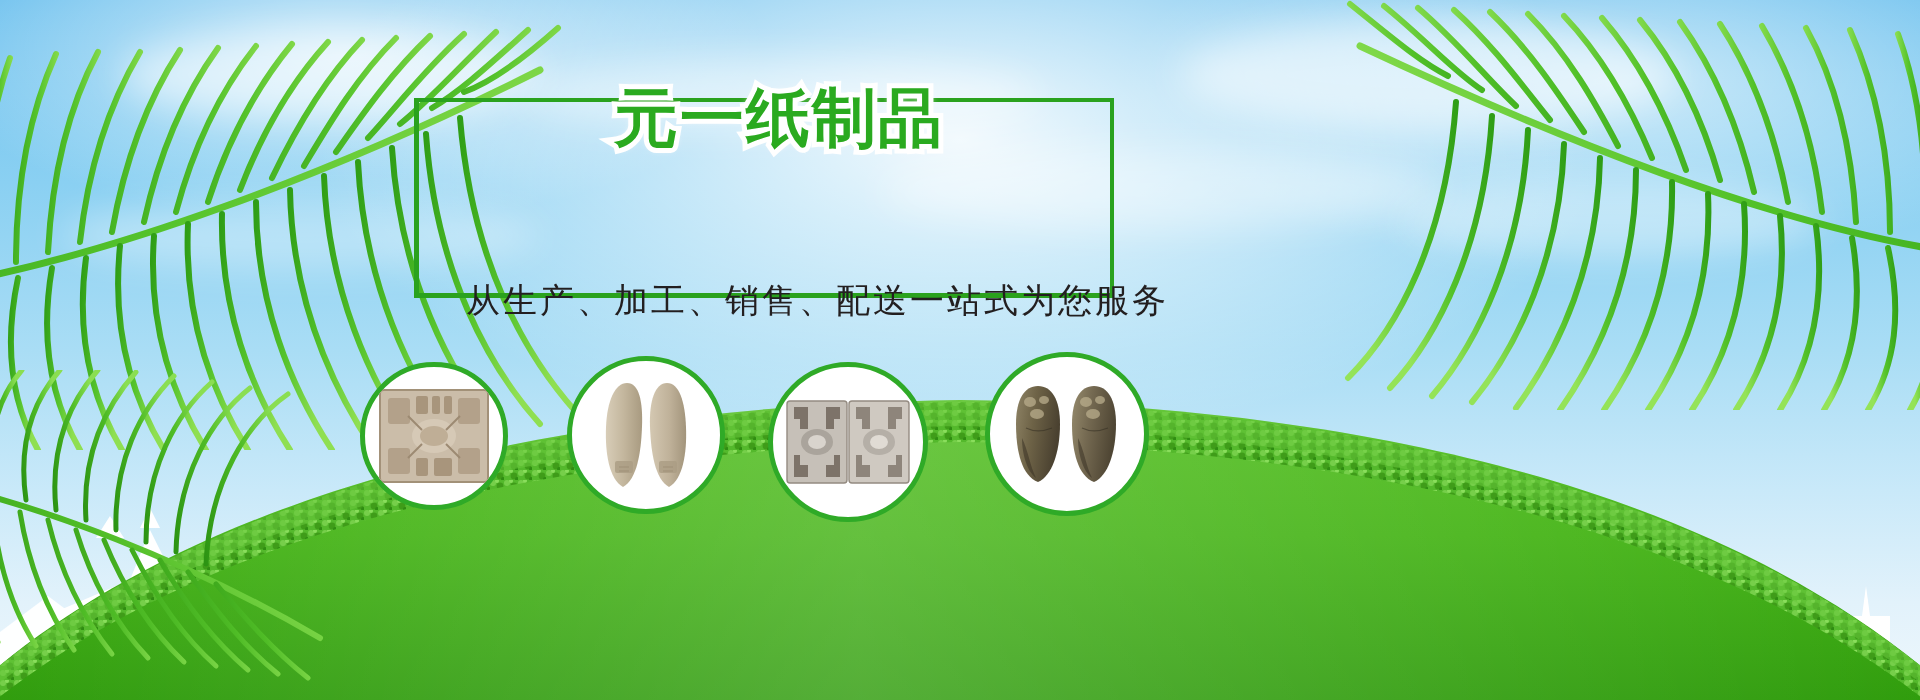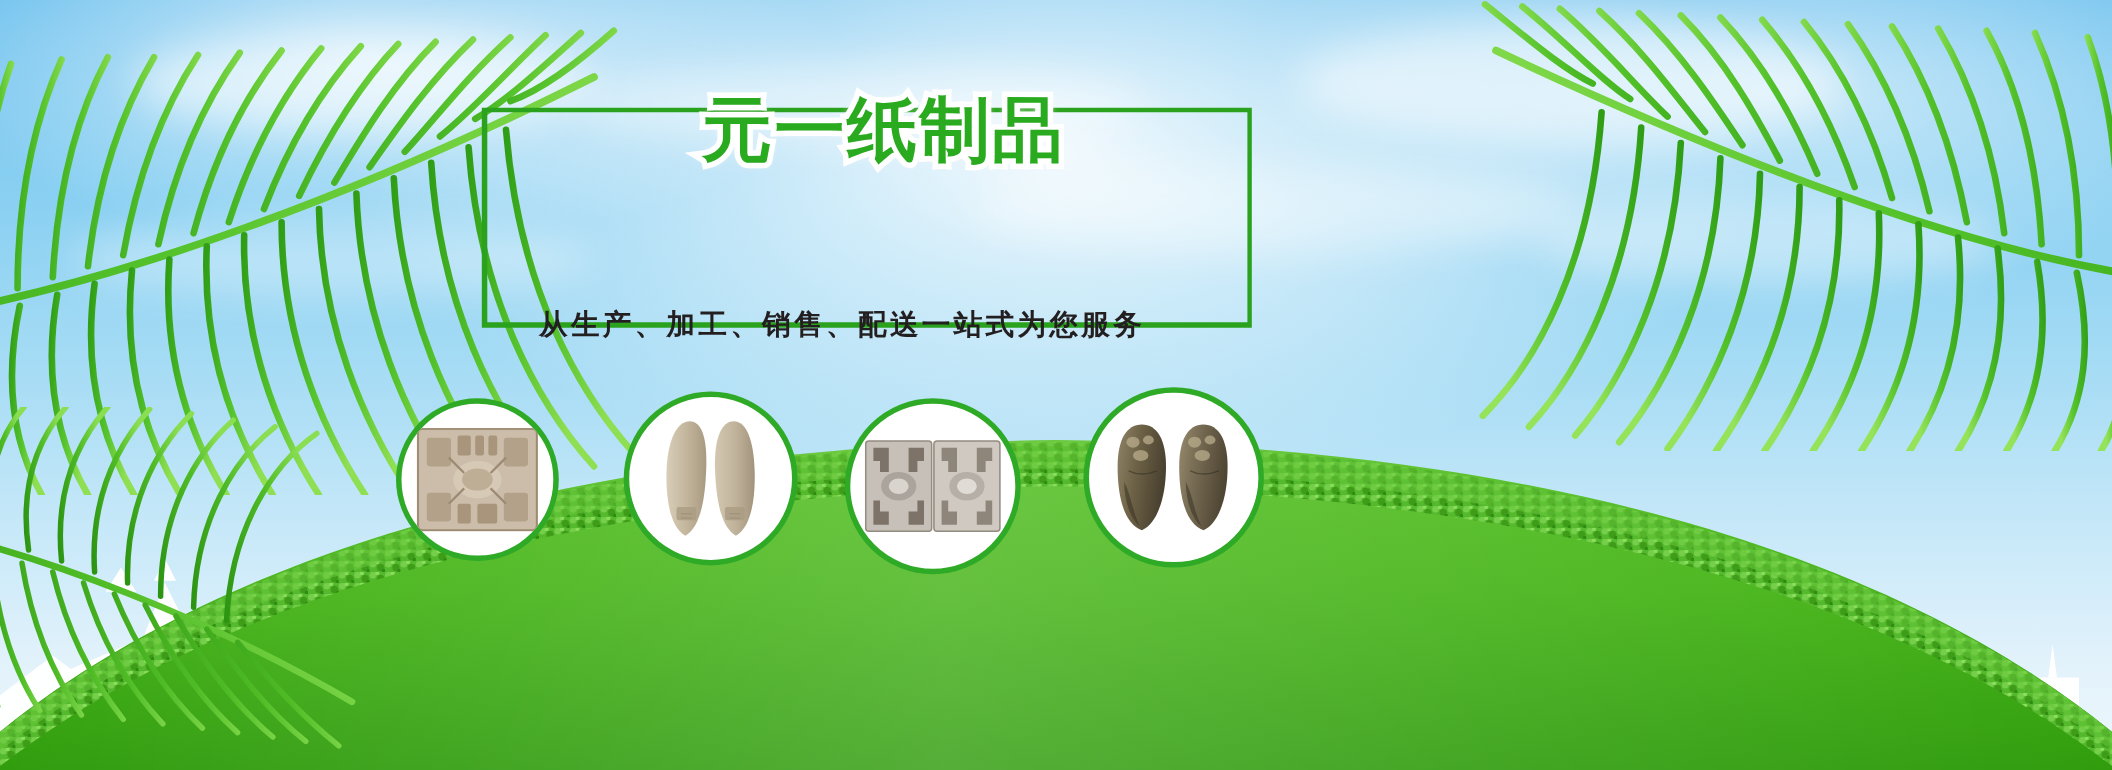--- a/index.html
+++ b/index.html
@@ -40,21 +40,21 @@
   .hill-wrap{position:absolute;left:0;bottom:0;width:1920px;height:400px;}
 
   
   .palm{position:absolute;pointer-events:none;}
   .palm-tl{left:-60px;top:-50px;width:640px;height:500px;}
   .palm-tr{right:-40px;top:-70px;width:640px;height:480px;transform:scaleX(-1);}
   .palm-bl{left:-90px;bottom:-30px;width:420px;height:360px;transform:scaleY(-1);}
 
   
   .text-block{
-    position:absolute;left:430px;top:80px;width:740px;height:230px;
+    position:absolute;left:406px;top:80px;width:740px;height:230px;
   }
   .frame{
     position:absolute;left:8px;top:18px;width:700px;height:200px;
     border-left:5px solid #2aa21e;
     border-bottom:5px solid #2aa21e;
     border-top:4px solid #2aa21e;
     border-right:4px solid #2aa21e;
     box-sizing:border-box;
   }
 
@@ -71,23 +71,23 @@
       0 0 10px rgba(255,255,255,.95);
   }
   .headline1{
     left:208px;top:6px;font-size:64px;line-height:1;
   }
   .headline2{
     left:18px;top:72px;font-size:72px;line-height:1;
   }
   .subtitle{
     position:absolute;left:60px;top:198px;
-    font-size:26px;color:#231f20;letter-spacing:3px;white-space:nowrap;
+    font-size:34px;color:#231f20;letter-spacing:3px;white-space:nowrap;
     font-family:"Liberation Serif","DejaVu Serif",serif;
-    font-weight:700;
+    font-weight:400;
   }
 
   
   .circle{
     position:absolute;border-radius:50%;
     background:#ffffff;
     border:5px solid #2faa27;
     box-sizing:border-box;
     overflow:hidden;
     display:flex;align-items:center;justify-content:center;

